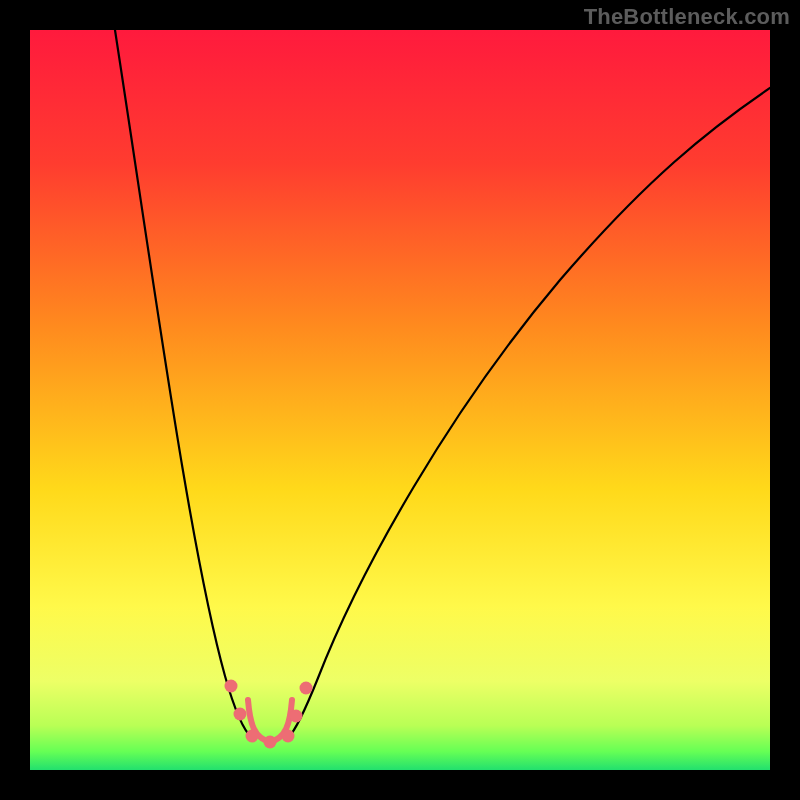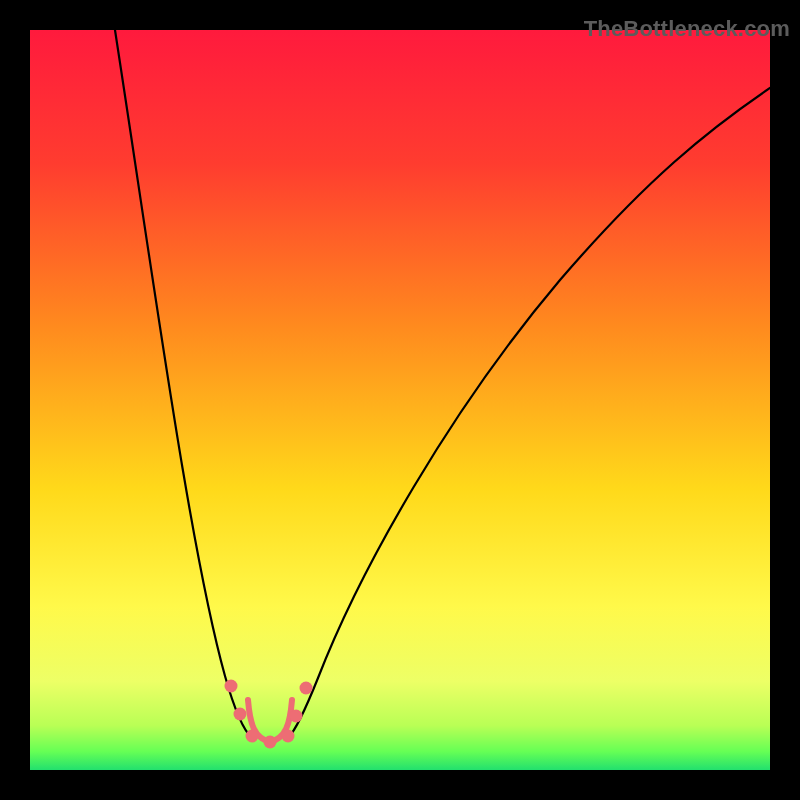--- a/index.html
+++ b/index.html
@@ -5,21 +5,21 @@
   * { margin: 0; padding: 0; box-sizing: border-box; }
   html, body { width: 800px; height: 800px; overflow: hidden; background: #000; }
   .frame {
     position: relative;
     width: 800px;
     height: 800px;
     background: #000;
   }
   .watermark {
     position: absolute;
-    top: 16px;
+    top: 4px;
     right: 10px;
     font-family: Arial, Helvetica, sans-serif;
     font-size: 22px;
     font-weight: 600;
     color: #5c5c5c;
     letter-spacing: 0.2px;
     z-index: 10;
   }
   .plot {
     position: absolute;

